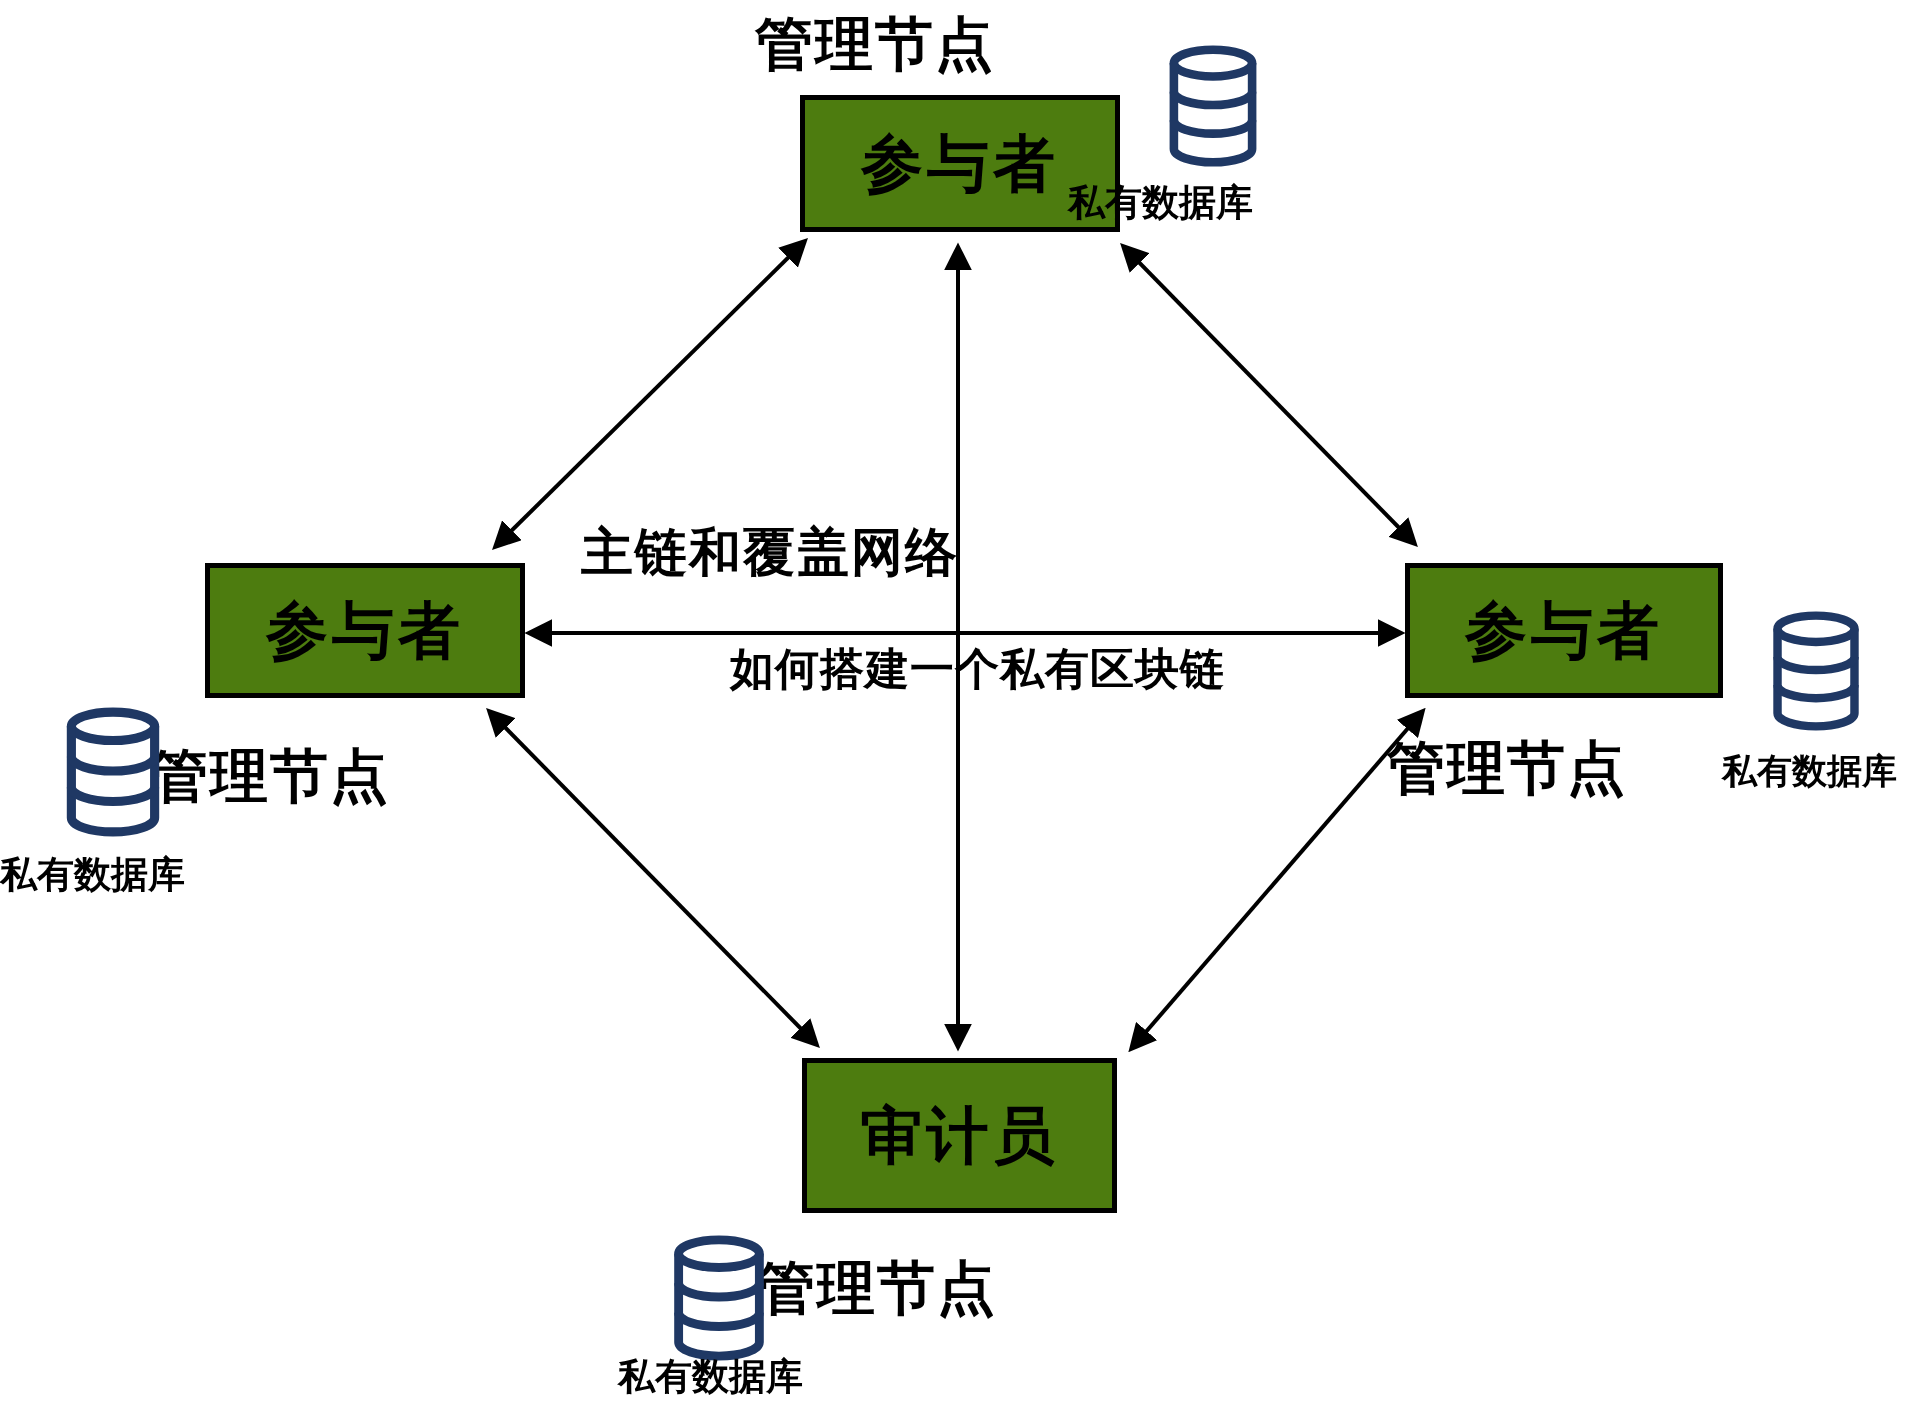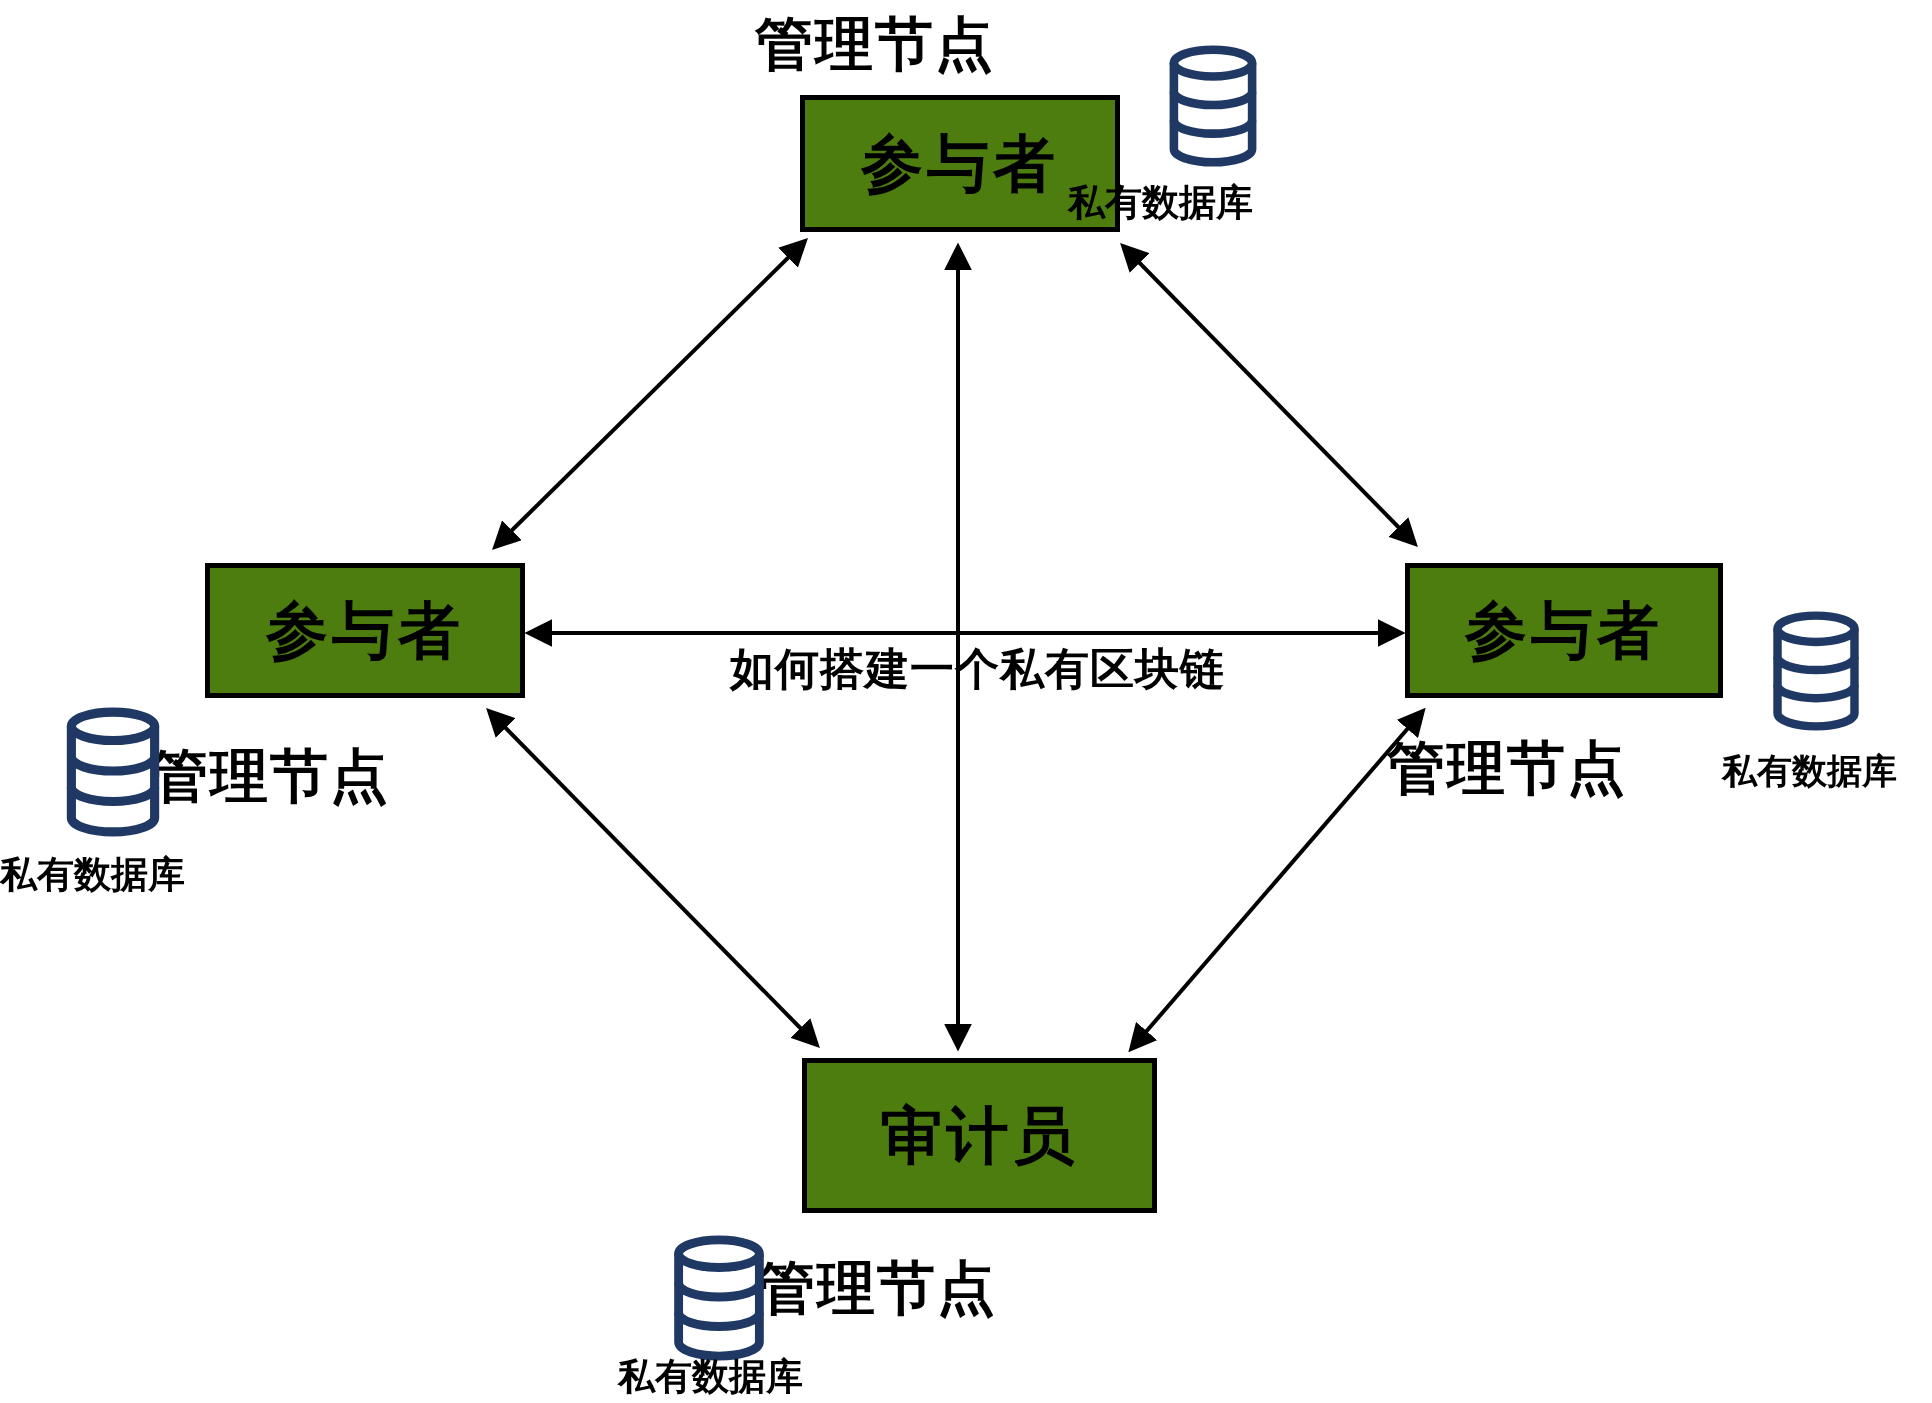--- a/index.html
+++ b/index.html
@@ -75,21 +75,21 @@
     font-size: 37px;
     font-weight: 700;
     text-align: left;
     white-space: nowrap;
   }
 
   
   .pos-box-top    { left: 800px;  top: 95px;   width: 320px; height: 137px; }
   .pos-box-left   { left: 205px;  top: 563px;  width: 320px; height: 135px; }
   .pos-box-right  { left: 1405px; top: 563px;  width: 318px; height: 135px; }
-  .pos-box-bottom { left: 802px;  top: 1058px; width: 355px; height: 155px; }
+  .pos-box-bottom { left: 802px;  top: 1058px; width: 315px; height: 155px; }
 
   
   .pos-role-top    { left: 755px;  top: 6px;    width: 400px; }
   .pos-role-left   { left: 150px;  top: 738px;  width: 400px; }
   .pos-role-right  { left: 1387px; top: 730px;  width: 400px; }
   .pos-role-bottom { left: 757px;  top: 1250px; width: 400px; }
 
   
   .pos-db-top    { left: 1163px; top: 44px;   width: 100px; height: 124px; }
   .pos-db-left   { left: 62px;   top: 706px;  width: 102px; height: 132px; }
@@ -163,15 +163,16 @@
 
   <div class="node-box pos-box-bottom">
     <span>审计员</span>
   </div>
   <div class="role-label pos-role-bottom">管理节点</div>
   <svg class="db-icon pos-db-bottom" viewBox="0 0 100 130">
       <use href="#dbicon-shape"></use>
     </svg>
   <div class="db-label pos-dblabel-bottom">私有数据库</div>
 
+  <div class="center-label pos-center-network">主链和覆盖网络</div>
   <div class="center-caption pos-center-caption">如何搭建一个私有区块链</div>
 
 </div>
 
 </body></html>

